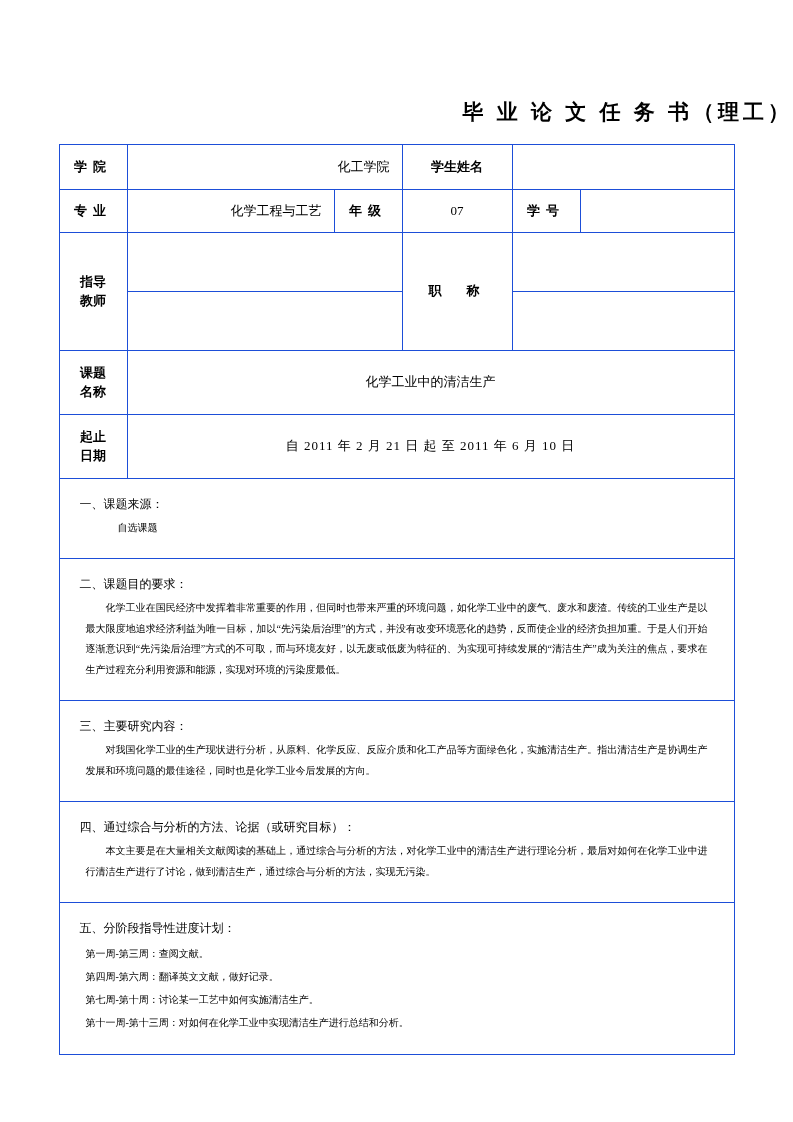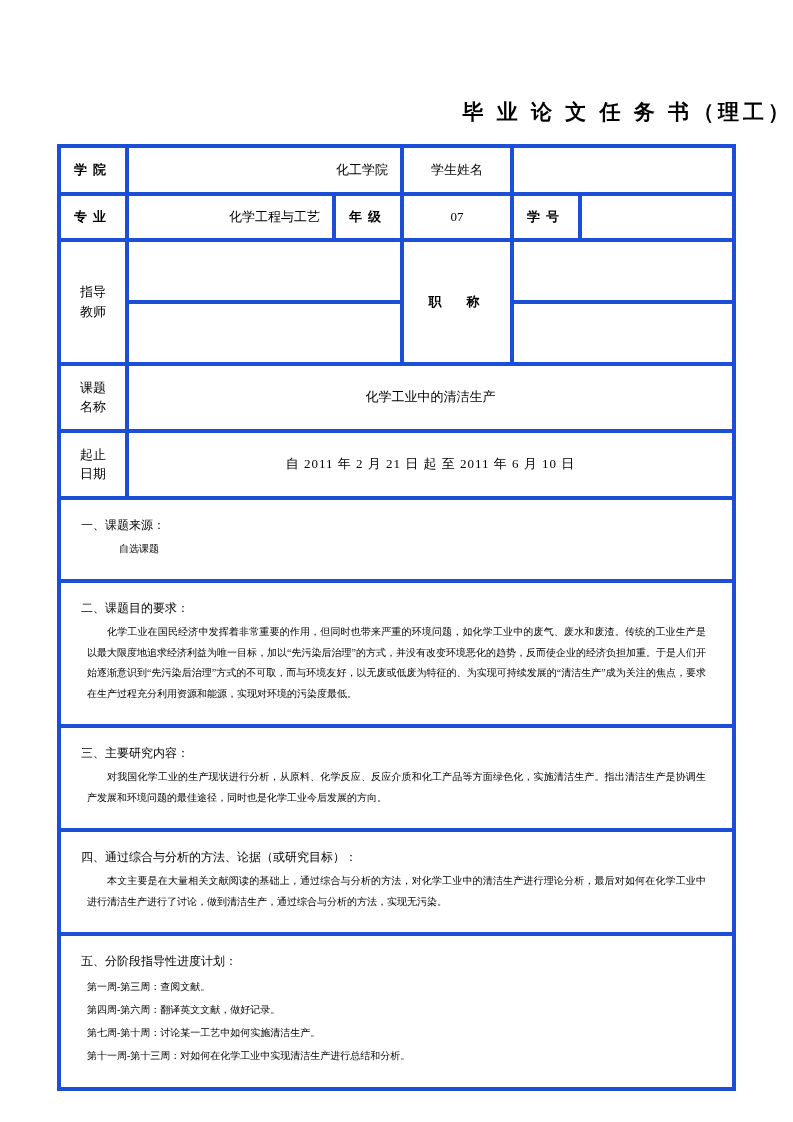--- a/index.html
+++ b/index.html
@@ -30,29 +30,29 @@
     margin-bottom: 18px;
     font-family: "Liberation Serif", "DejaVu Serif", serif;
   }
   table.main {
     border-collapse: collapse;
     width: 675px;
     margin: 0 auto;
     table-layout: fixed;
   }
   table.main td {
-    border: 4px solid #1d4ed8;
+    border: 1px solid #1d4ed8;
     padding: 12px;
     vertical-align: middle;
     font-size: 13px;
     font-family: "Liberation Serif", "DejaVu Serif", serif;
   }
   .lbl {
     text-align: center;
-    font-weight: normal;
+    font-weight: bold;
     font-size: 14px;
     padding: 6px 2px;
     line-height: 1.5;
   }
   .lbl-sp {
     text-align: center;
     font-weight: bold;
     font-size: 14px;
     letter-spacing: 6px;
     padding: 6px 2px;

